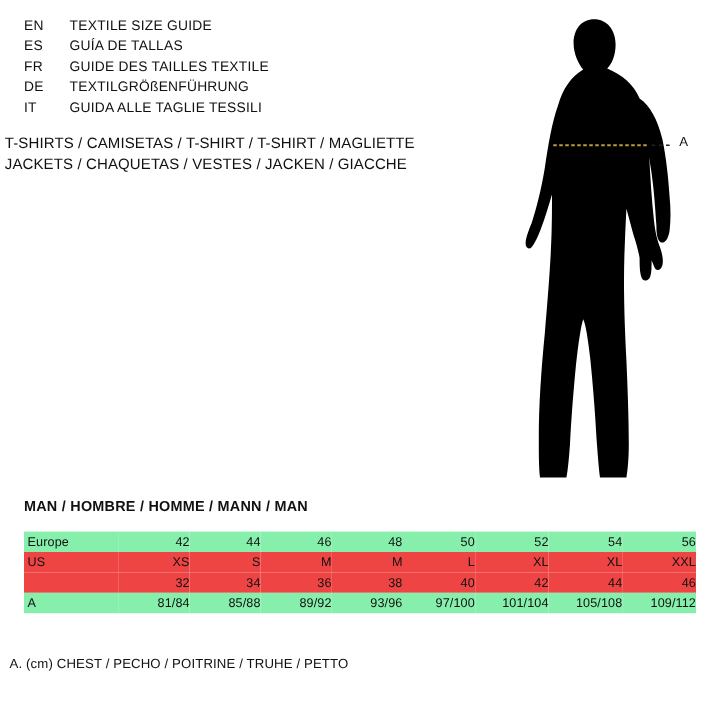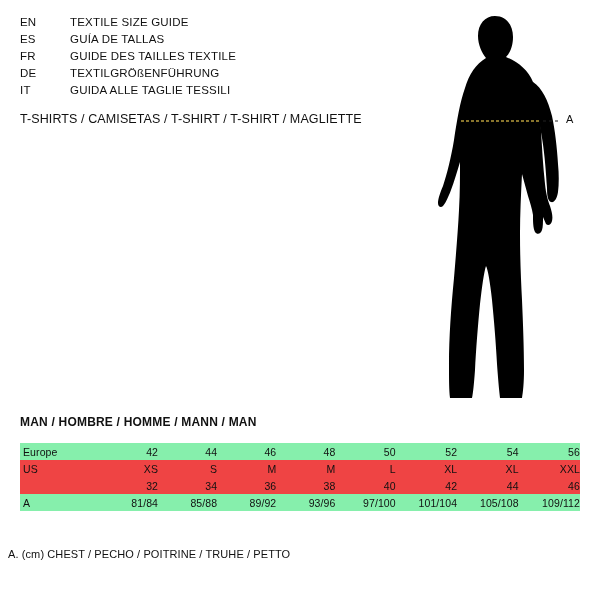--- a/index.html
+++ b/index.html
@@ -29,34 +29,33 @@
     top: 16px;
     width: 360px;
   }
   .lang-row {
     display: flex;
     align-items: baseline;
     height: 17px;
     font-size: 11.5px;
     letter-spacing: 0.2px;
     color: #111;
-    gap: 12px;
   }
   .lang-code {
     width: 38px;
     flex: 0 0 38px;
   }
   .lang-text {
     flex: 1 1 auto;
   }
 
   
   .cat-block {
     position: absolute;
-    left: 20px;
+    left: 4px;
     top: 110px;
     width: 400px;
   }
   .cat-line {
     font-size: 12.5px;
     letter-spacing: 0.1px;
     line-height: 18px;
     color: #111;
     white-space: nowrap;
   }
@@ -163,20 +162,21 @@
       <span class="lang-text">TEXTILGRÖßENFÜHRUNG</span>
     </div>
     <div class="lang-row">
       <span class="lang-code">IT</span>
       <span class="lang-text">GUIDA ALLE TAGLIE TESSILI</span>
     </div>
   </div>
 
   <div class="cat-block">
     <div class="cat-line">T-SHIRTS / CAMISETAS / T-SHIRT / T-SHIRT / MAGLIETTE</div>
+    <div class="cat-line">JACKETS / CHAQUETAS / VESTES / JACKEN / GIACCHE</div>
   </div>
 
   <div class="figure-wrap">
     <svg class="figure-svg" width="200" height="400" viewBox="0 0 200 400" xmlns="http://www.w3.org/2000/svg">
       <path fill="#000000" d="
         M78,28
         C78,16 85,8 95,8
         C106,8 113,17 113,29
         C113,38 110,45 106,49
         C118,54 128,62 133,74

